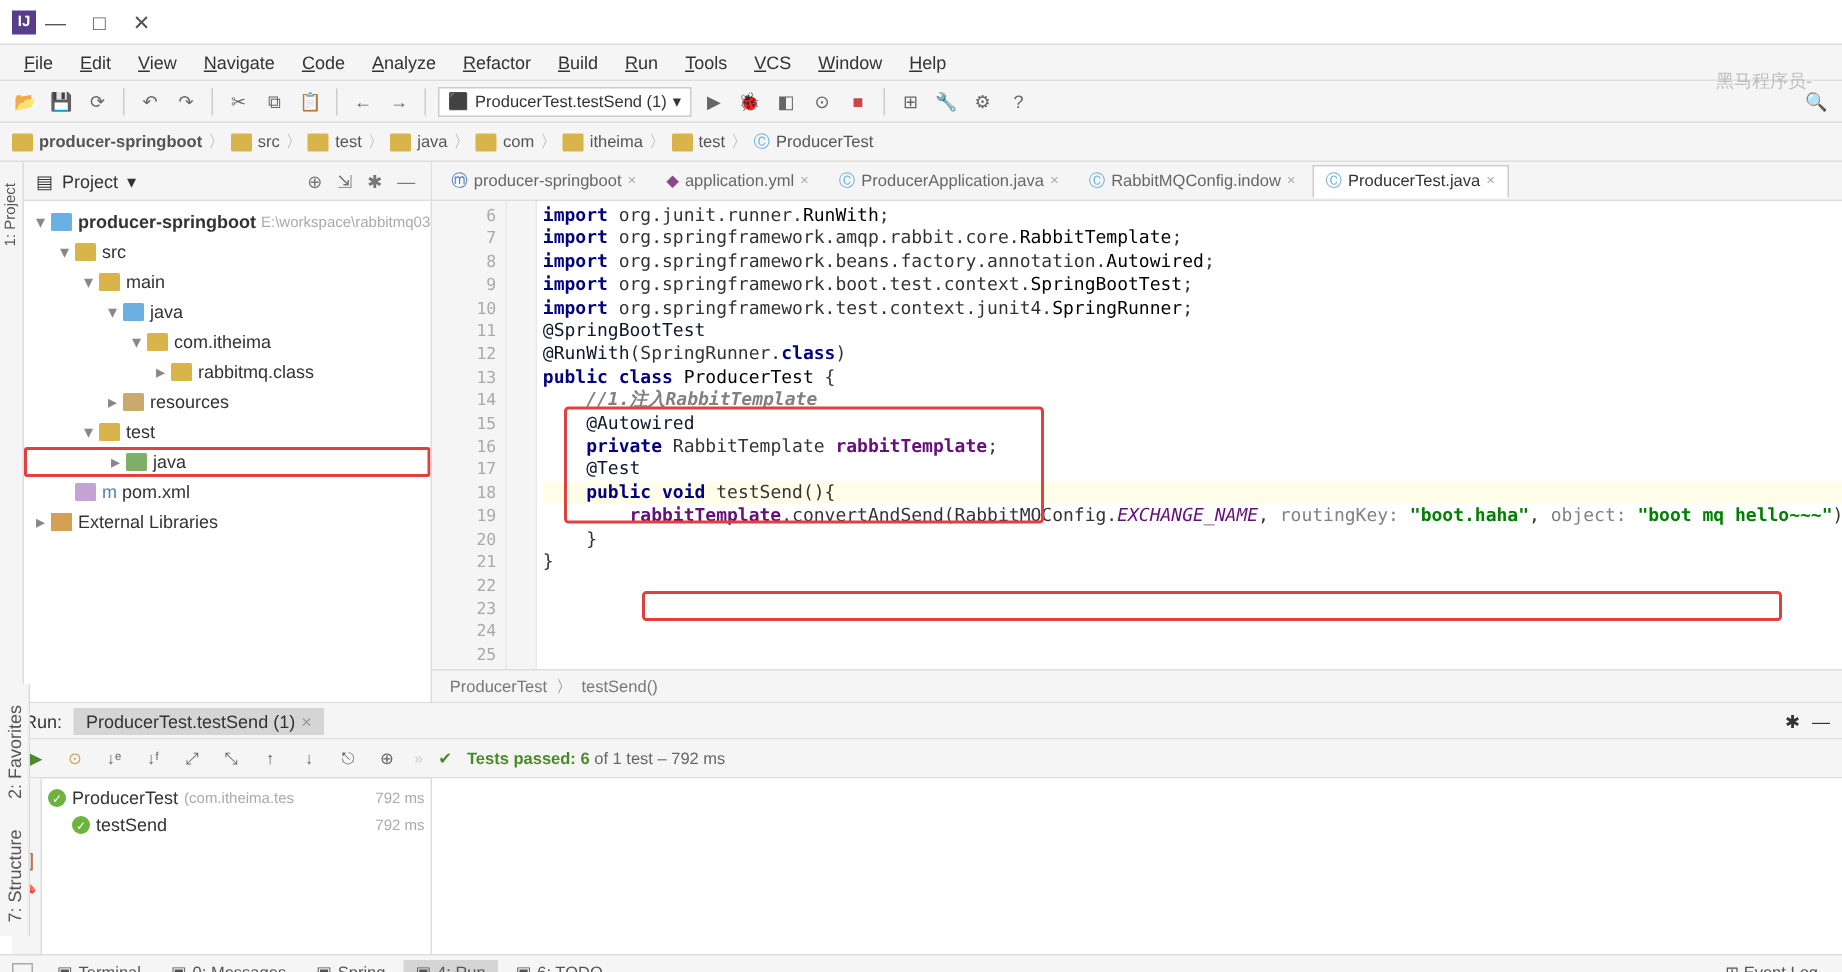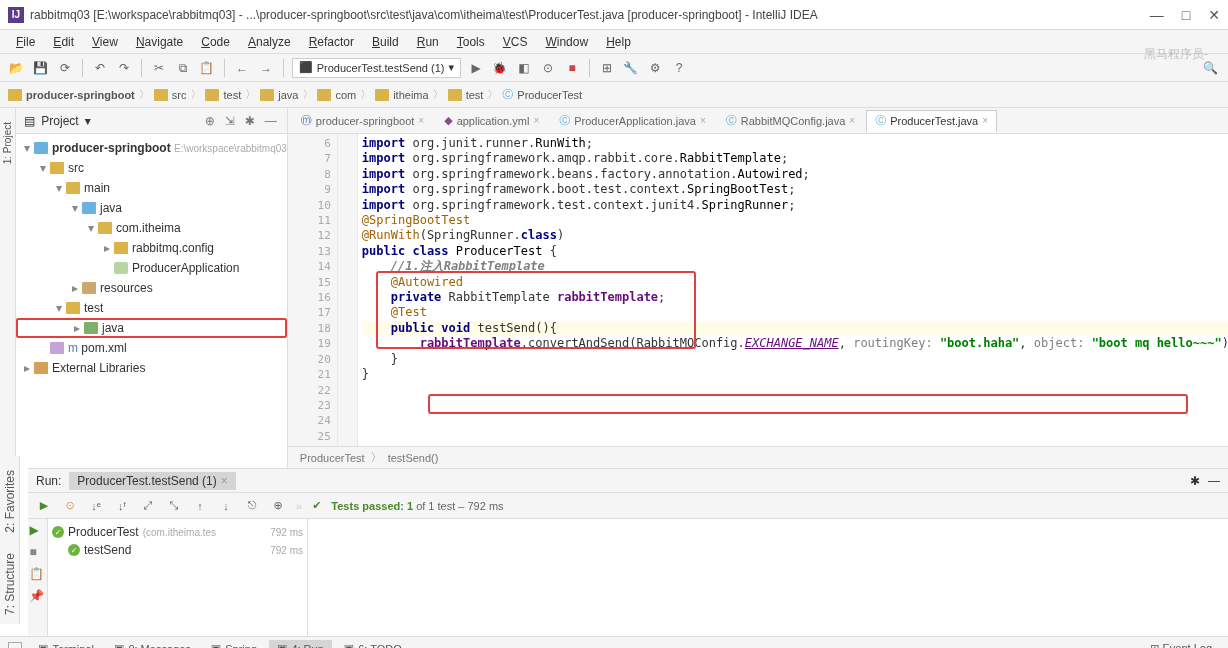--- a/index.html
+++ b/index.html
@@ -39,26 +39,26 @@
 .editor { flex:1; display:flex; flex-direction:column; }
 .edtabs { height:26px; background:#f5f5f5; border-bottom:1px solid #ddd; display:flex; align-items:center; padding:0 4px; gap:2px; }
 .edtab { height:22px; padding:0 8px; display:flex; align-items:center; gap:4px; font-size:11px; border:1px solid transparent; cursor:pointer; color:#666; }
 .edtab.active { background:#fff; border:1px solid #ccc; border-bottom:1px solid #fff; color:#333; }
 .edtab .x { color:#aaa; font-size:10px; }
 .edbody { flex:1; display:flex; overflow:hidden; background:#fff; position:relative; }
 .gutter { width:50px; background:#f5f5f5; border-right:1px solid #e8e8e8; text-align:right; padding:2px 6px 2px 2px; font-family:Consolas,monospace; font-size:11px; color:#aaa; line-height:15.4px; }
 .gutter2 { width:20px; background:#f5f5f5; border-right:1px solid #e8e8e8; }
 .code { flex:1; font-family:Consolas,monospace; font-size:12px; line-height:15.4px; padding:2px 4px; white-space:pre; position:relative; }
 .code .kw { color:#000080; font-weight:bold; }
-.code .ann { color:#a16207; }
+.code .ann { color:#0f172a; }
 .code .cls { color:#000; }
 .code .str { color:#008000; font-weight:bold; }
 .code .cmt { color:#808080; font-style:italic;font-weight:bold; }
 .code .fld { color:#660e7a; font-weight:bold; }
-.code .stat { color:#660e7a; font-style:italic;text-decoration:underline; }
+.code .stat { color:#660e7a; font-style:italic; }
 .code .prm { color:#808080; }
 .code .hl-line { background:#fffde7; display:block; }
 .redbox { position:absolute; border:2px solid #e04040; border-radius:3px; pointer-events:none; }
 .edfoot { height:22px; background:#f5f5f5; border-top:1px solid #ddd; display:flex; align-items:center; padding:0 12px; font-size:11px; color:#777; gap:6px; }
 .runpanel { border-top:1px solid #ddd; height:168px; display:flex; flex-direction:column; }
 .runhdr { height:24px; background:#f5f5f5; border-bottom:1px solid #ddd; display:flex; align-items:center; padding:0 8px; gap:8px; font-size:12px; }
 .runhdr .spacer { flex:1; }
 .runtb { height:26px; background:#f5f5f5; border-bottom:1px solid #ddd; display:flex; align-items:center; padding:0 8px; gap:10px; font-size:11px; color:#666; }
 .runtb .pass { color:#4a8a2a; }
 .runtb .tbtn { width:16px; height:16px; display:flex; align-items:center; justify-content:center; }
@@ -75,21 +75,20 @@
 .botbar .btab.active { background:#d5d5d5; }
 .watermark { position:absolute; top:46px; right:20px; font-size:12px; color:#888; opacity:.5; pointer-events:none;text-align:center; }
 .green-tri { color:#4a8a2a; }
 .leftcol { position:absolute; left:0; top:456px; width:20px; background:#f5f5f5; border-right:1px solid #ddd; height:168px; display:flex; flex-direction:column; align-items:center; padding-top:8px; gap:8px; }
 </style>
 </head>
 <body>
 
 <div class="titlebar">
   <div class="logo">IJ</div>
-  <div class="title">rabbitmq03 [E:\workspace\rabbitmq03] - ...\producer-springboot\src\test\java\com\itheima\test\ProducerTest.java [producer-springboot] - IntelliJ IDEA</div>
   <div class="winbtns">
     <span>—</span>
     <span>□</span>
     <span>✕</span>
   </div>
 </div>
 
 <div class="menubar" id="menubar">
     <span class="mi"><u>F</u>ile</span>
     <span class="mi"><u>E</u>dit</span>
@@ -215,26 +214,21 @@
           <span>java</span>
         </div>
       <div class="tnode" style="padding-left:68px">
           <span class="tw">▾</span>
           <span class="tico folder"></span>
           <span>com.itheima</span>
         </div>
       <div class="tnode" style="padding-left:84px">
           <span class="tw">▸</span>
           <span class="tico folder"></span>
-          <span>rabbitmq.config</span>
-        </div>
-      <div class="tnode" style="padding-left:84px">
-          <span class="tw"></span>
-          <span class="tico jfile"></span>
-          <span>ProducerApplication</span>
+          <span>rabbitmq.class</span>
         </div>
       <div class="tnode" style="padding-left:52px">
           <span class="tw">▸</span>
           <span class="tico folder" style="background:#c9a96e"></span>
           <span>resources</span>
         </div>
       <div class="tnode" style="padding-left:36px">
           <span class="tw">▾</span>
           <span class="tico folder"></span>
           <span>test</span>
@@ -265,21 +259,21 @@
           <span>application.yml</span>
           <span class="x">×</span>
         </div>
         <div class="edtab">
           <span style="color:#6ab0e0">Ⓒ</span>
           <span>ProducerApplication.java</span>
           <span class="x">×</span>
         </div>
         <div class="edtab">
           <span style="color:#6ab0e0">Ⓒ</span>
-          <span>RabbitMQConfig.java</span>
+          <span>RabbitMQConfig.indow</span>
           <span class="x">×</span>
         </div>
         <div class="edtab active">
           <span style="color:#6ab0e0">Ⓒ</span>
           <span>ProducerTest.java</span>
           <span class="x">×</span>
         </div>
       </div>
     <div class="edbody">
       <div class="gutter" id="gutter">
@@ -318,21 +312,21 @@
     </div>
   </div>
 
 </div>
 
 <div class="leftcol">
   <div class="vtab">2: Favorites</div>
   <div class="vtab">7: Structure</div>
 </div>
 
-<div class="runpanel" style="margin-left:28px">
+<div class="runpanel" style="margin-left:8px">
   <div class="runhdr">
     <span>Run:</span>
     <span style="background:#d5d5d5;padding:2px 8px;display:flex;align-items:center;gap:4px">
       <span>ProducerTest.testSend (1)</span>
         <span style="color:#999">×</span>
     </span>
     <span class="spacer"></span>
     <span>✱</span>
     <span>—</span>
   </div>
@@ -342,21 +336,21 @@
     <span class="tbtn">↓ᵉ</span>
     <span class="tbtn">↓ᶠ</span>
     <span class="tbtn">⤢</span>
     <span class="tbtn">⤡</span>
     <span class="tbtn">↑</span>
     <span class="tbtn">↓</span>
     <span class="tbtn">⎋</span>
     <span class="tbtn">⊕</span>
     <span style="color:#ccc">»</span>
     <span class="pass">✔</span>
-    <span><b class="pass">Tests passed: 1</b><span> of 1 test – 792 ms</span></span>
+    <span><b class="pass">Tests passed: 6</b><span> of 1 test – 792 ms</span></span>
   </div>
   <div class="runbody">
     <div class="runleft">
       <span class="rbtn green-tri">▶</span>
       <span class="rbtn" style="color:#888">■</span>
       <span class="rbtn">📋</span>
       <span class="rbtn">📌</span>
     </div>
     <div class="runtree">
       <div class="rn">

